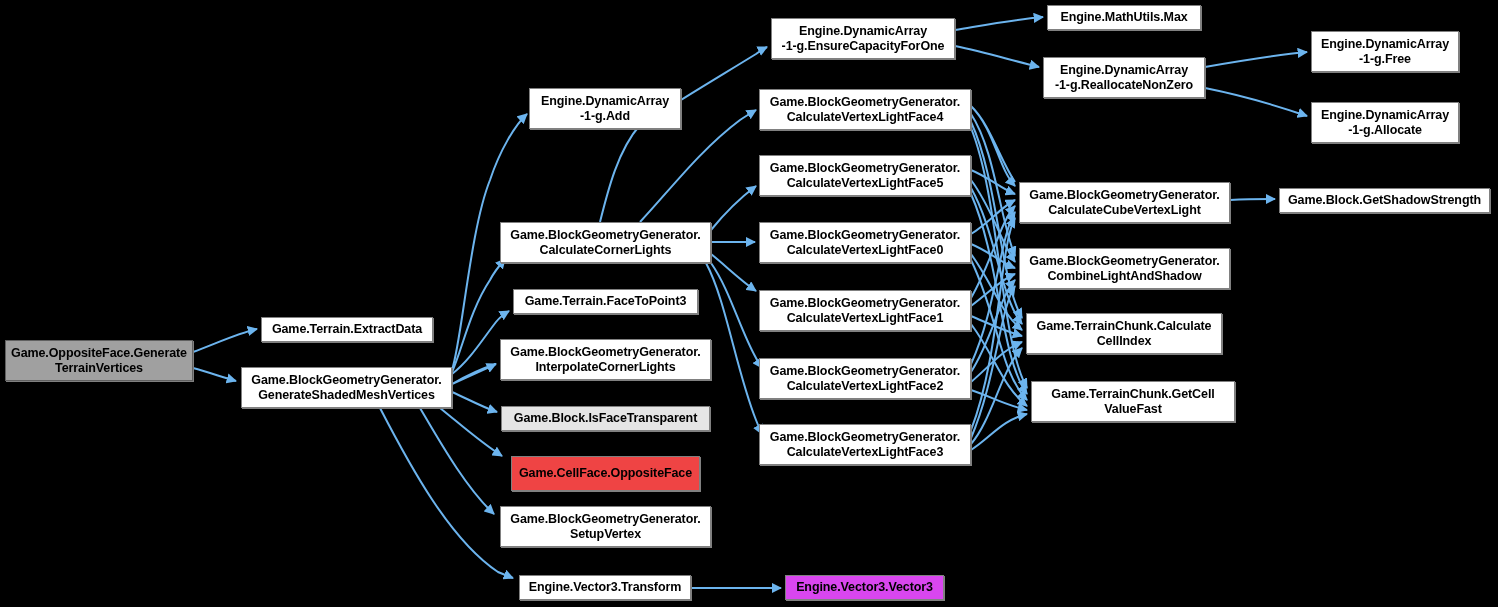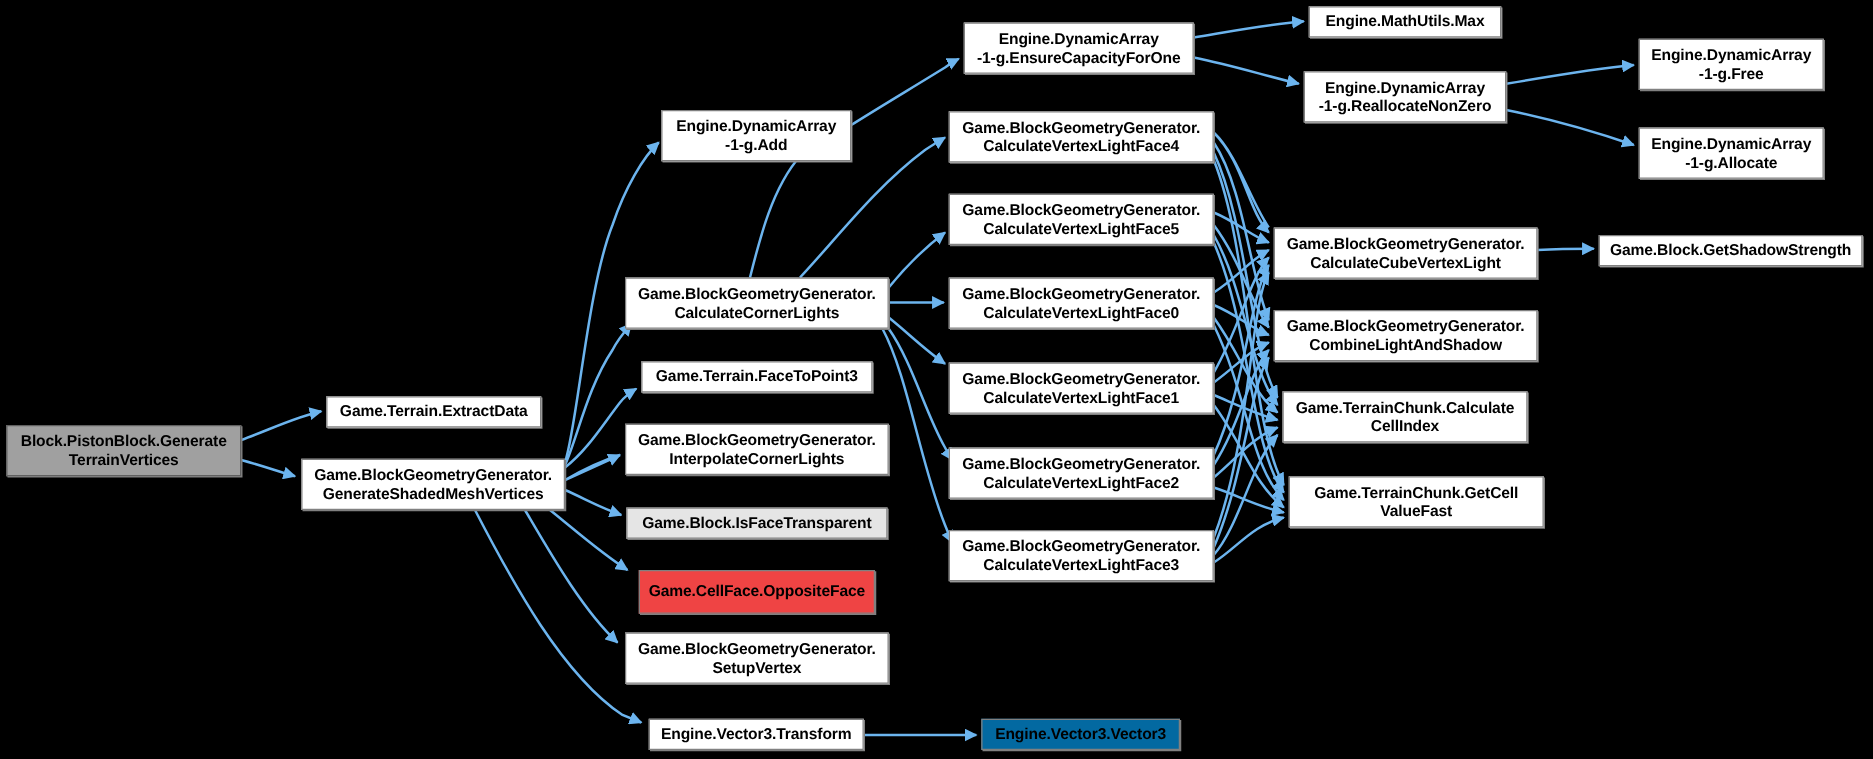--- a/index.html
+++ b/index.html
@@ -108,21 +108,21 @@
         <path d="M971,390 C990,396 1002,404 1027,410" stroke="#6cb4ee" stroke-width="2" fill="none" marker-end="url(#arrowhead)"></path>
         <path d="M971,430 C1000,356 1000,244 1015,218" stroke="#6cb4ee" stroke-width="2" fill="none" marker-end="url(#arrowhead)"></path>
         <path d="M971,438 C996,380 1000,308 1015,286" stroke="#6cb4ee" stroke-width="2" fill="none" marker-end="url(#arrowhead)"></path>
         <path d="M971,444 C992,420 1002,368 1022,348" stroke="#6cb4ee" stroke-width="2" fill="none" marker-end="url(#arrowhead)"></path>
         <path d="M971,450 C990,438 1002,420 1027,414" stroke="#6cb4ee" stroke-width="2" fill="none" marker-end="url(#arrowhead)"></path>
         <path d="M1230,200 C1248,199 1260,199 1275,199" stroke="#6cb4ee" stroke-width="2" fill="none" marker-end="url(#arrowhead)"></path>
         <path d="M691,588 L781,588" stroke="#6cb4ee" stroke-width="2" fill="none" marker-end="url(#arrowhead)"></path>
       </g>
   </svg>
   <div id="node-layer">
-      <div class="node current" style="left: 5px; top: 340px; width: 188px; height: 41px; background: rgb(160, 160, 160);"><span class="lbl">Block.PistonBlock.Generate
+      <div class="node current" style="left: 5px; top: 340px; width: 188px; height: 41px; background: rgb(160, 160, 160);"><span class="lbl">Game.OppositeFace.Generate
 TerrainVertices</span></div>
       <div class="node" style="left: 261px; top: 317px; width: 172px; height: 25px; background: rgb(255, 255, 255);"><span class="lbl">Game.Terrain.ExtractData</span></div>
       <div class="node" style="left: 241px; top: 367px; width: 211px; height: 41px; background: rgb(255, 255, 255);"><span class="lbl">Game.BlockGeometryGenerator.
 GenerateShadedMeshVertices</span></div>
       <div class="node" style="left: 529px; top: 88px; width: 152px; height: 41px; background: rgb(255, 255, 255);"><span class="lbl">Engine.DynamicArray
 -1-g.Add</span></div>
       <div class="node" style="left: 500px; top: 222px; width: 211px; height: 41px; background: rgb(255, 255, 255);"><span class="lbl">Game.BlockGeometryGenerator.
 CalculateCornerLights</span></div>
       <div class="node" style="left: 513px; top: 289px; width: 185px; height: 25px; background: rgb(255, 255, 255);"><span class="lbl">Game.Terrain.FaceToPoint3</span></div>
       <div class="node" style="left: 500px; top: 339px; width: 211px; height: 41px; background: rgb(255, 255, 255);"><span class="lbl">Game.BlockGeometryGenerator.
@@ -139,21 +139,21 @@
       <div class="node" style="left: 759px; top: 155px; width: 212px; height: 41px; background: rgb(255, 255, 255);"><span class="lbl">Game.BlockGeometryGenerator.
 CalculateVertexLightFace5</span></div>
       <div class="node" style="left: 759px; top: 222px; width: 212px; height: 41px; background: rgb(255, 255, 255);"><span class="lbl">Game.BlockGeometryGenerator.
 CalculateVertexLightFace0</span></div>
       <div class="node" style="left: 759px; top: 290px; width: 212px; height: 41px; background: rgb(255, 255, 255);"><span class="lbl">Game.BlockGeometryGenerator.
 CalculateVertexLightFace1</span></div>
       <div class="node" style="left: 759px; top: 358px; width: 212px; height: 41px; background: rgb(255, 255, 255);"><span class="lbl">Game.BlockGeometryGenerator.
 CalculateVertexLightFace2</span></div>
       <div class="node" style="left: 759px; top: 424px; width: 212px; height: 41px; background: rgb(255, 255, 255);"><span class="lbl">Game.BlockGeometryGenerator.
 CalculateVertexLightFace3</span></div>
-      <div class="node" style="left: 785px; top: 575px; width: 159px; height: 25px; background: #0369a1;"><span class="lbl">Engine.Vector3.Vector3</span></div>
+      <div class="node" style="left: 785px; top: 575px; width: 159px; height: 25px; background: #d946ef;"><span class="lbl">Engine.Vector3.Vector3</span></div>
       <div class="node" style="left: 1047px; top: 5px; width: 154px; height: 25px; background: rgb(255, 255, 255);"><span class="lbl">Engine.MathUtils.Max</span></div>
       <div class="node" style="left: 1043px; top: 57px; width: 162px; height: 41px; background: rgb(255, 255, 255);"><span class="lbl">Engine.DynamicArray
 -1-g.ReallocateNonZero</span></div>
       <div class="node" style="left: 1019px; top: 182px; width: 211px; height: 41px; background: rgb(255, 255, 255);"><span class="lbl">Game.BlockGeometryGenerator.
 CalculateCubeVertexLight</span></div>
       <div class="node" style="left: 1019px; top: 248px; width: 211px; height: 41px; background: rgb(255, 255, 255);"><span class="lbl">Game.BlockGeometryGenerator.
 CombineLightAndShadow</span></div>
       <div class="node" style="left: 1026px; top: 313px; width: 196px; height: 41px; background: rgb(255, 255, 255);"><span class="lbl">Game.TerrainChunk.Calculate
 CellIndex</span></div>
       <div class="node" style="left: 1031px; top: 381px; width: 204px; height: 41px; background: rgb(255, 255, 255);"><span class="lbl">Game.TerrainChunk.GetCell

